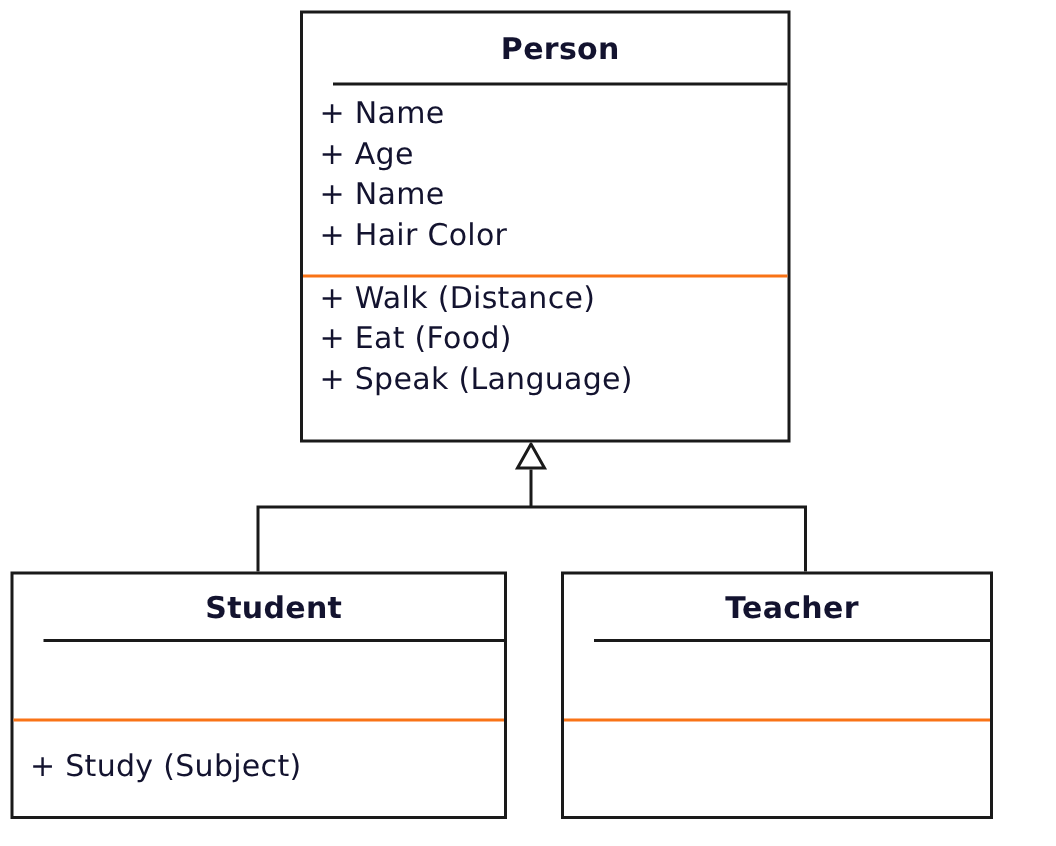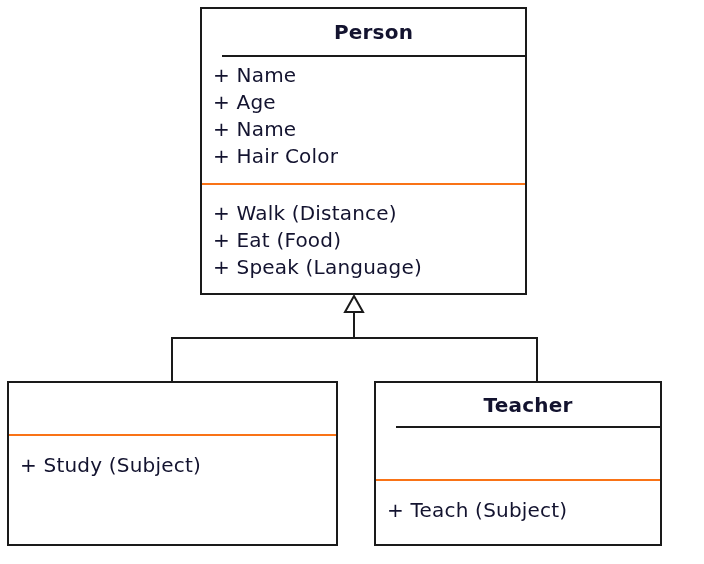--- a/index.html
+++ b/index.html
@@ -50,21 +50,21 @@
     font-size: 20px;
     line-height: 27px;
     padding-left: 11px;
     white-space: nowrap;
     letter-spacing: 0.2px;
   }
   
   .person-box   { left: 200px; top: 7px;   width: 327px; height: 288px; }
   .person-title { height: 46px; }
   .person-attrs { height: 128px; padding-top: 5px; }
-  .person-methods { height: 106px; padding-top: 15px; }
+  .person-methods { height: 106px; }
   
   .student-box   { left: 7px; top: 381px; width: 331px; height: 165px; }
   .sub-title     { height: 43px; }
   .sub-attrs     { height: 53px; }
   .sub-methods   { height: 61px; padding-top: 16px; }
   
   .teacher-box   { left: 374px; top: 381px; width: 288px; height: 165px; }
 </style>
 </head>
 <body>
@@ -89,27 +89,25 @@
       <div class="member">+ Hair Color</div>
     </div>
     <div class="compartment person-methods">
       <div class="member">+ Walk (Distance)</div>
       <div class="member">+ Eat (Food)</div>
       <div class="member">+ Speak (Language)</div>
     </div>
   </div>
 
   <div class="class-box student-box">
+    <div class="class-title sub-title">Student</div>
     <div class="compartment with-divider sub-attrs"></div>
     <div class="compartment sub-methods">
       <div class="member">+ Study (Subject)</div>
     </div>
   </div>
 
   <div class="class-box teacher-box">
     <div class="class-title sub-title">Teacher</div>
     <div class="compartment with-divider sub-attrs"></div>
-    <div class="compartment sub-methods">
-      <div class="member">+ Teach (Subject)</div>
-    </div>
   </div>
 
 </div>
 
 </body></html>

